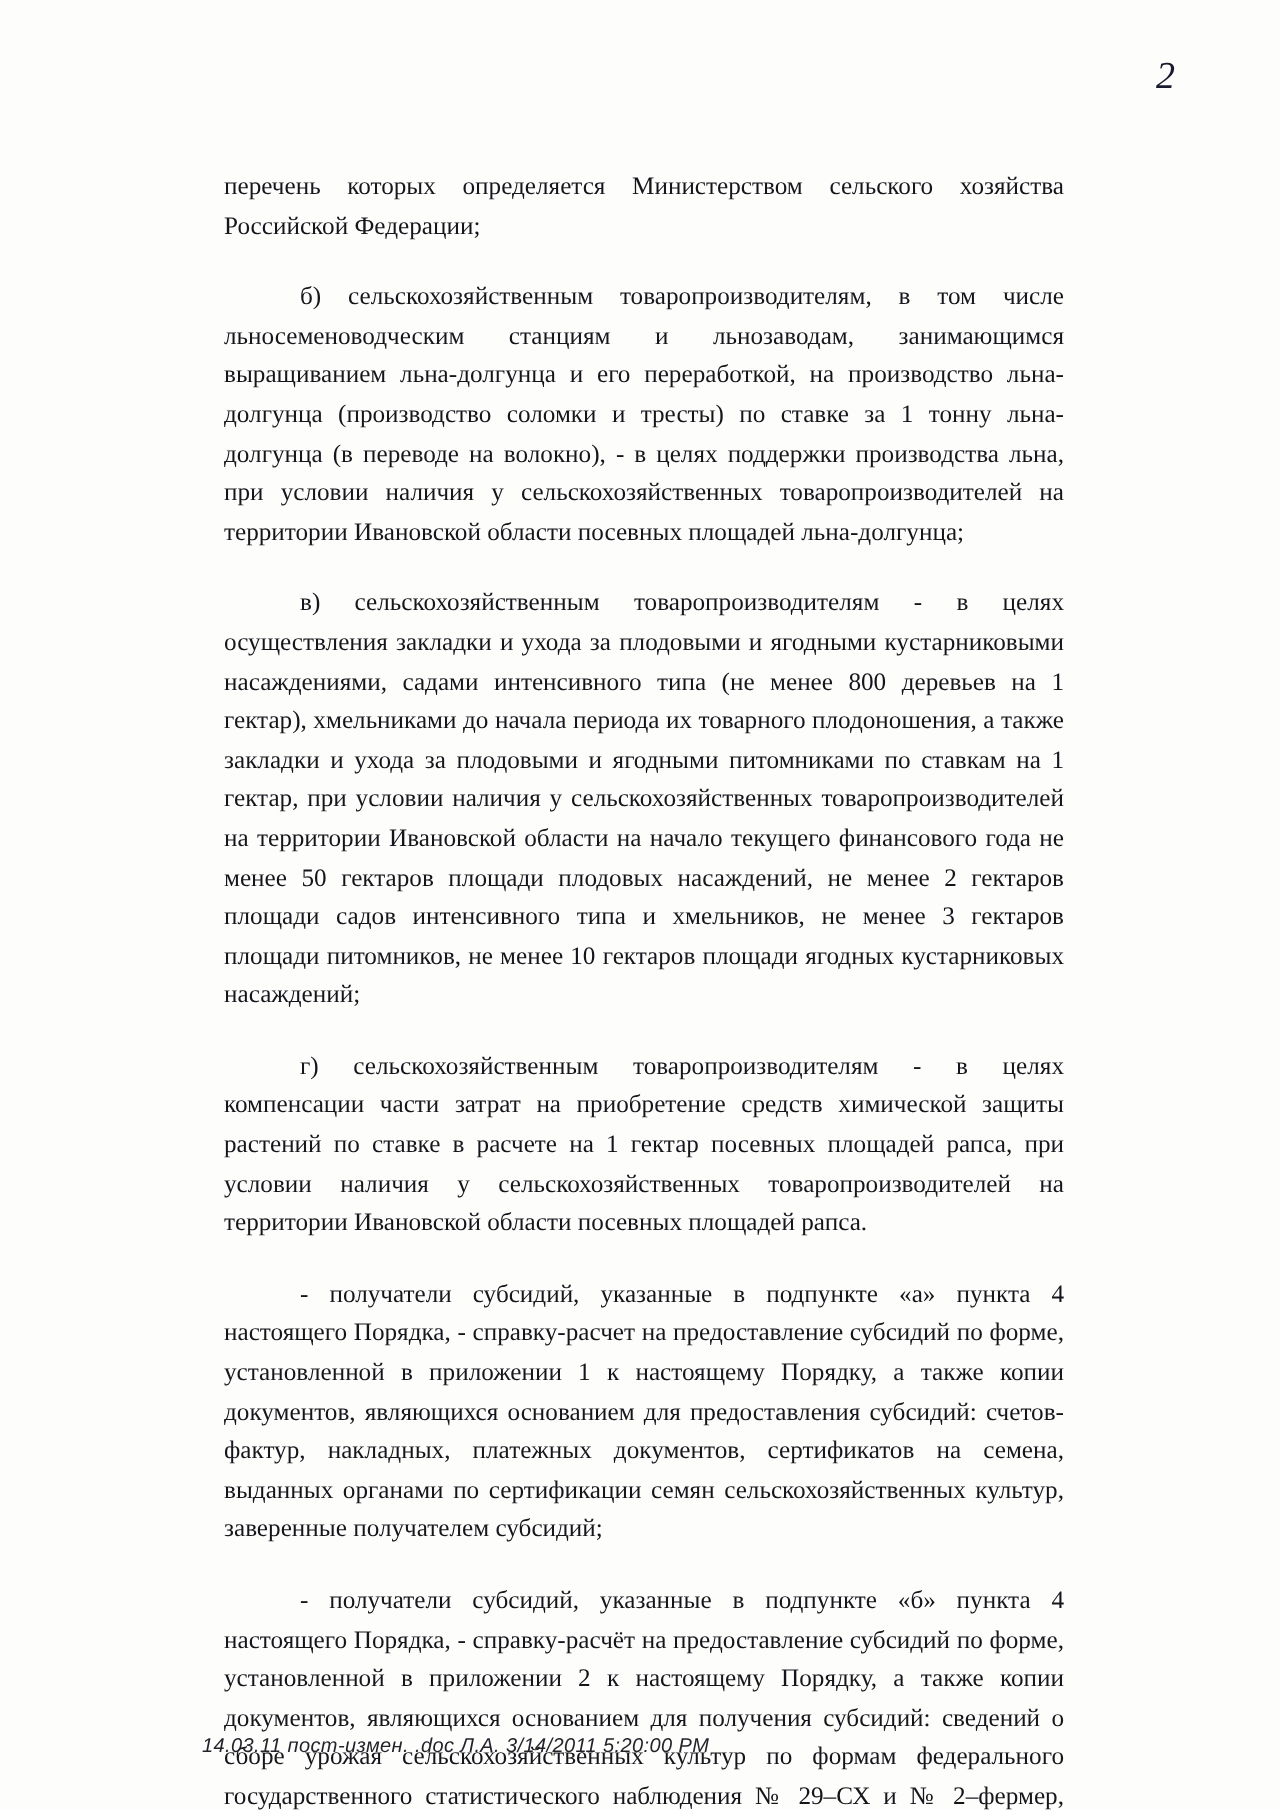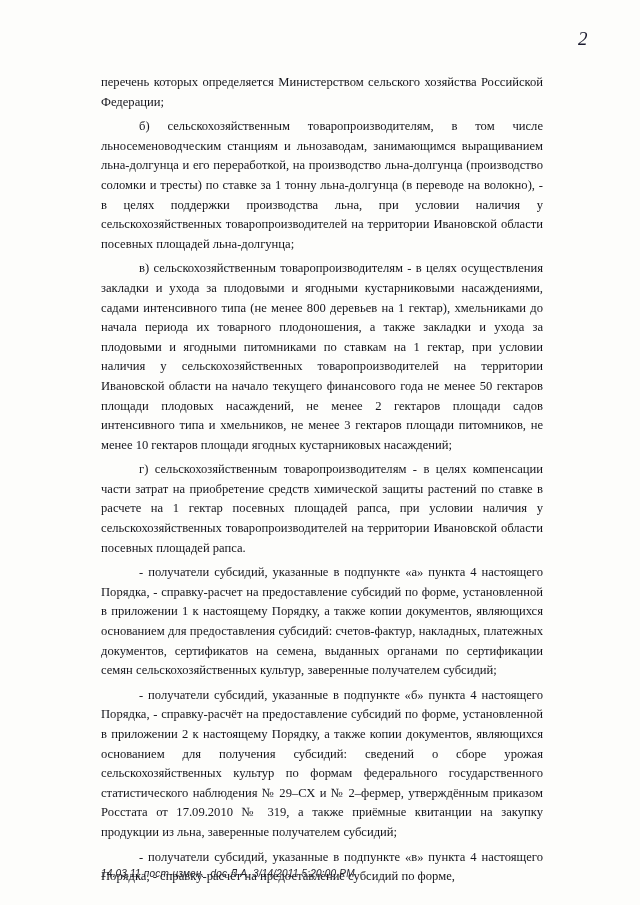--- a/index.html
+++ b/index.html
@@ -36,21 +36,21 @@
     top: 68px;
     left: 96px;
     width: 452px;
     font-size: 12.6px;
     line-height: 19.6px;
     text-align: justify;
     text-justify: inter-word;
     color: #15151c;
   }
   .para {
-    margin: 5px;
+    margin: 16px;
     text-indent: 0;
   }
   .para.indent {
     text-indent: 38px;
   }
   .footer {
     position: absolute;
     left: 101px;
     bottom: 26px;
     font-family: Liberation Sans, sans-serif;

